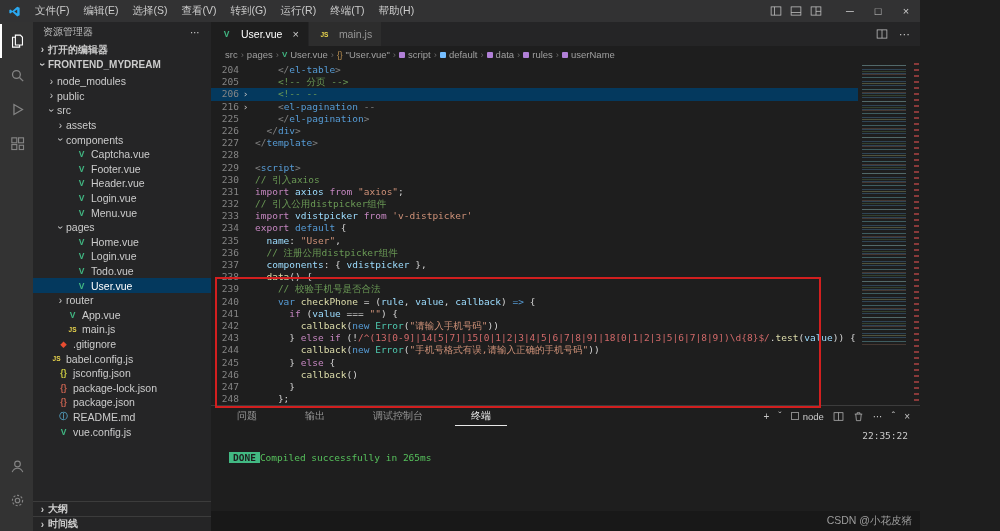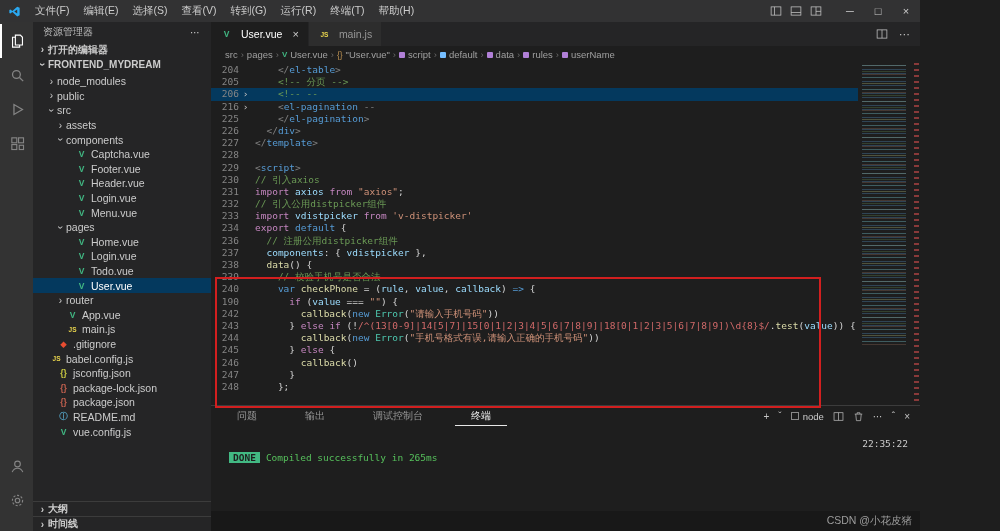--- a/index.html
+++ b/index.html
@@ -78,23 +78,23 @@
   
   .panel{flex:0 0 106px;border-top:1px solid #3c3c3c;display:flex;flex-direction:column;min-height:0}
   .panel-tabs-row{flex:0 0 20px;display:flex;align-items:center;padding:0 10px}
   .panel-tab{font-size:10px;color:#969696;margin-right:16px;padding:2px 16px;cursor:pointer;white-space:nowrap}
   .panel-tab.active{color:#e7e7e7;border-bottom:1px solid #e7e7e7}
   .panel-actions{margin-left:auto;display:flex;align-items:center;gap:9px;color:#c5c5c5;font-size:10px}
   .node-chip{display:flex;align-items:center;gap:4px;font-size:9.5px;color:#cccccc}
   .node-box{width:8px;height:8px;border:1px solid #8a8a8a;display:inline-block}
   .terminal{flex:1;position:relative;font-family:"DejaVu Sans Mono","Liberation Mono",monospace;
     font-size:9.5px;line-height:11px;padding:4px 0 0 18px;white-space:pre;color:#cccccc}
-  .done-badge{background:#42b983;color:#1e1e1e;padding:0 4px;margin-right:6px;font-weight:bold}
+  .done-badge{background:#42b983;color:#1e1e1e;padding:0 4px;font-weight:bold}
   .t-green{color:#56c05c}
-  .t-clock{position:absolute;right:12px;top:12px;color:#cccccc}
+  .t-clock{position:absolute;right:12px;top:4px;color:#cccccc}
 
   
   .statusbar{flex:0 0 20px;background:#181818;display:flex;align-items:center;justify-content:flex-end;padding-right:8px}
   .watermark{color:#9d9d9d;font-size:10.5px}
 
   
   .annotation{position:absolute;left:215px;top:277px;width:606px;height:131px;border:2px solid #d21f1f;z-index:10;pointer-events:none}
   svg{display:block}
 </style>
 </head>
@@ -414,26 +414,27 @@
             <div class="code-line"><span class="ln">225</span><span class="fold"></span><span class="lc"><span class="tk-txt">    </span><span class="tk-punct">&lt;/</span><span class="tk-tag">el-pagination</span><span class="tk-punct">&gt;</span></span></div>
             <div class="code-line"><span class="ln">226</span><span class="fold"></span><span class="lc"><span class="tk-txt">  </span><span class="tk-punct">&lt;/</span><span class="tk-tag">div</span><span class="tk-punct">&gt;</span></span></div>
             <div class="code-line"><span class="ln">227</span><span class="fold"></span><span class="lc"><span class="tk-punct">&lt;/</span><span class="tk-tag">template</span><span class="tk-punct">&gt;</span></span></div>
             <div class="code-line"><span class="ln">228</span><span class="fold"></span><span class="lc"></span></div>
             <div class="code-line"><span class="ln">229</span><span class="fold"></span><span class="lc"><span class="tk-punct">&lt;</span><span class="tk-tag">script</span><span class="tk-punct">&gt;</span></span></div>
             <div class="code-line"><span class="ln">230</span><span class="fold"></span><span class="lc"><span class="tk-com">// 引入axios</span></span></div>
             <div class="code-line"><span class="ln">231</span><span class="fold"></span><span class="lc"><span class="tk-kw">import</span><span class="tk-txt"> </span><span class="tk-var">axios</span><span class="tk-txt"> </span><span class="tk-kw">from</span><span class="tk-txt"> </span><span class="tk-str">"axios"</span><span class="tk-txt">;</span></span></div>
             <div class="code-line"><span class="ln">232</span><span class="fold"></span><span class="lc"><span class="tk-com">// 引入公用distpicker组件</span></span></div>
             <div class="code-line"><span class="ln">233</span><span class="fold"></span><span class="lc"><span class="tk-kw">import</span><span class="tk-txt"> </span><span class="tk-var">vdistpicker</span><span class="tk-txt"> </span><span class="tk-kw">from</span><span class="tk-txt"> </span><span class="tk-str">'v-distpicker'</span></span></div>
             <div class="code-line"><span class="ln">234</span><span class="fold"></span><span class="lc"><span class="tk-kw">export</span><span class="tk-txt"> </span><span class="tk-kw2">default</span><span class="tk-txt"> {</span></span></div>
+            <div class="code-line"><span class="ln">235</span><span class="fold"></span><span class="lc"><span class="tk-txt">  </span><span class="tk-var">name</span><span class="tk-txt">: </span><span class="tk-str">"User"</span><span class="tk-txt">,</span></span></div>
             <div class="code-line"><span class="ln">236</span><span class="fold"></span><span class="lc"><span class="tk-txt">  </span><span class="tk-com">// 注册公用distpicker组件</span></span></div>
             <div class="code-line"><span class="ln">237</span><span class="fold"></span><span class="lc"><span class="tk-txt">  </span><span class="tk-var">components</span><span class="tk-txt">: { </span><span class="tk-var">vdistpicker</span><span class="tk-txt"> },</span></span></div>
             <div class="code-line"><span class="ln">238</span><span class="fold"></span><span class="lc"><span class="tk-txt">  </span><span class="tk-fn">data</span><span class="tk-txt">() {</span></span></div>
             <div class="code-line"><span class="ln">239</span><span class="fold"></span><span class="lc"><span class="tk-txt">    </span><span class="tk-com">// 校验手机号是否合法</span></span></div>
             <div class="code-line"><span class="ln">240</span><span class="fold"></span><span class="lc"><span class="tk-txt">    </span><span class="tk-kw2">var</span><span class="tk-txt"> </span><span class="tk-fn">checkPhone</span><span class="tk-txt"> = (</span><span class="tk-var">rule</span><span class="tk-txt">, </span><span class="tk-var">value</span><span class="tk-txt">, </span><span class="tk-var">callback</span><span class="tk-txt">) </span><span class="tk-kw2">=&gt;</span><span class="tk-txt"> {</span></span></div>
-            <div class="code-line"><span class="ln">190</span><span class="fold"></span><span class="lc"><span class="tk-txt">      </span><span class="tk-kw">if</span><span class="tk-txt"> (</span><span class="tk-var">value</span><span class="tk-txt"> === </span><span class="tk-str">""</span><span class="tk-txt">) {</span></span></div>
+            <div class="code-line"><span class="ln">241</span><span class="fold"></span><span class="lc"><span class="tk-txt">      </span><span class="tk-kw">if</span><span class="tk-txt"> (</span><span class="tk-var">value</span><span class="tk-txt"> === </span><span class="tk-str">""</span><span class="tk-txt">) {</span></span></div>
             <div class="code-line"><span class="ln">242</span><span class="fold"></span><span class="lc"><span class="tk-txt">        </span><span class="tk-fn">callback</span><span class="tk-txt">(</span><span class="tk-kw2">new</span><span class="tk-txt"> </span><span class="tk-cls">Error</span><span class="tk-txt">(</span><span class="tk-str">"请输入手机号码"</span><span class="tk-txt">))</span></span></div>
             <div class="code-line"><span class="ln">243</span><span class="fold"></span><span class="lc"><span class="tk-txt">      } </span><span class="tk-kw">else</span><span class="tk-txt"> </span><span class="tk-kw">if</span><span class="tk-txt"> (!</span><span class="tk-rgx">/^(13[0-9]|14[5|7]|15[0|1|2|3|4|5|6|7|8|9]|18[0|1|2|3|5|6|7|8|9])\d{8}$/</span><span class="tk-txt">.</span><span class="tk-fn">test</span><span class="tk-txt">(</span><span class="tk-var">value</span><span class="tk-txt">)) {</span></span></div>
             <div class="code-line"><span class="ln">244</span><span class="fold"></span><span class="lc"><span class="tk-txt">        </span><span class="tk-fn">callback</span><span class="tk-txt">(</span><span class="tk-kw2">new</span><span class="tk-txt"> </span><span class="tk-cls">Error</span><span class="tk-txt">(</span><span class="tk-str">"手机号格式有误,请输入正确的手机号码"</span><span class="tk-txt">))</span></span></div>
             <div class="code-line"><span class="ln">245</span><span class="fold"></span><span class="lc"><span class="tk-txt">      } </span><span class="tk-kw">else</span><span class="tk-txt"> {</span></span></div>
             <div class="code-line"><span class="ln">246</span><span class="fold"></span><span class="lc"><span class="tk-txt">        </span><span class="tk-fn">callback</span><span class="tk-txt">()</span></span></div>
             <div class="code-line"><span class="ln">247</span><span class="fold"></span><span class="lc"><span class="tk-txt">      }</span></span></div>
             <div class="code-line"><span class="ln">248</span><span class="fold"></span><span class="lc"><span class="tk-txt">    };</span></span></div>
           </div>
         <div class="minimap"></div>
       </div>

